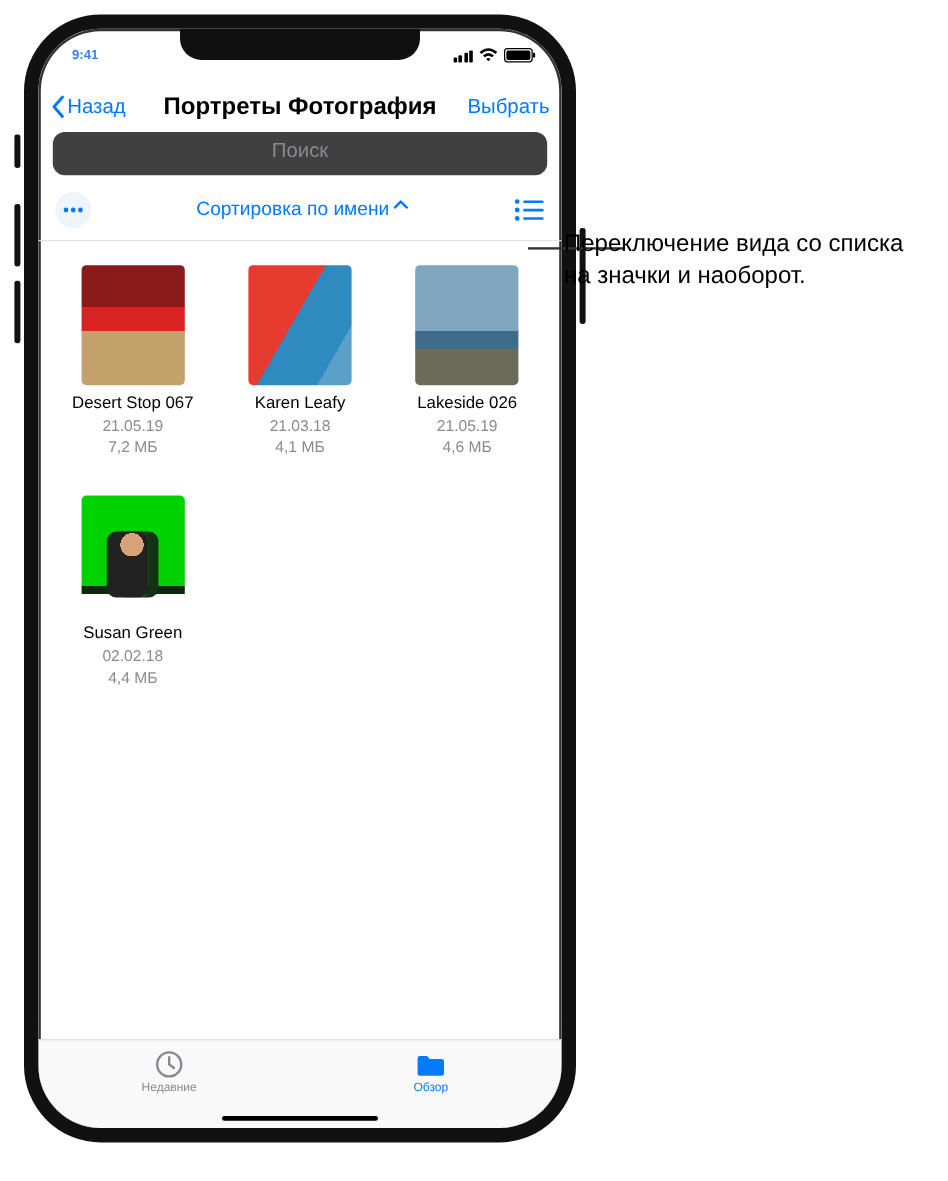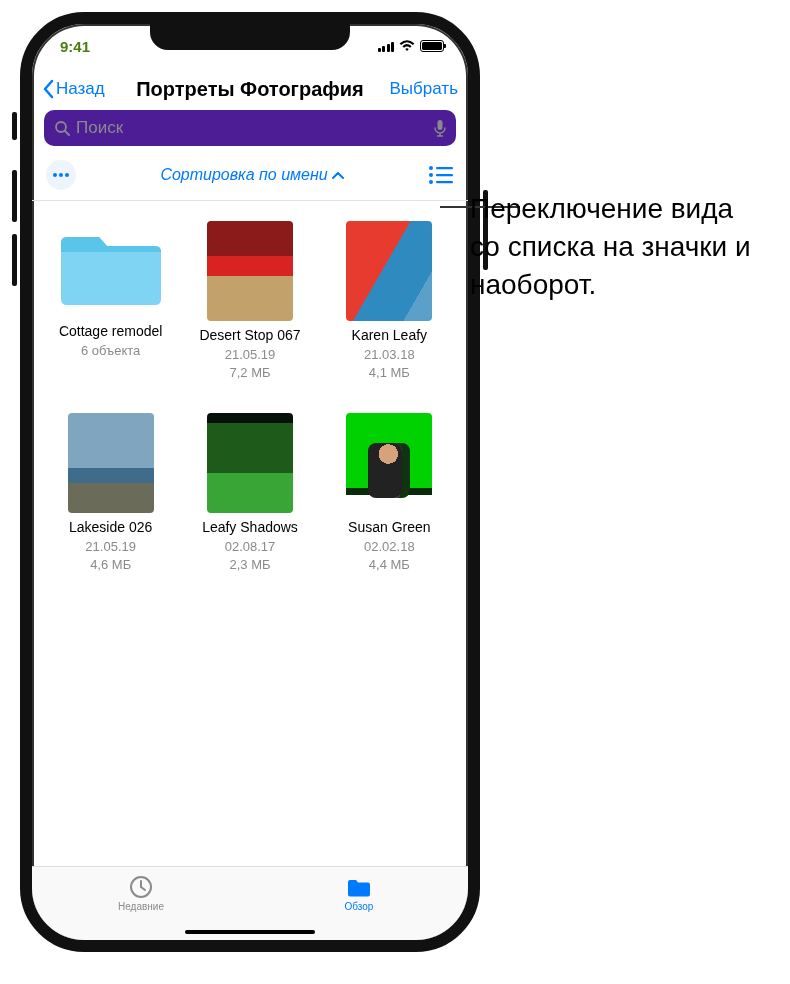--- a/index.html
+++ b/index.html
@@ -43,23 +43,23 @@
   .side-btn.left2 { left: 12px; top: 170px; width: 5px; height: 52px; }
   .side-btn.left3 { left: 12px; top: 234px; width: 5px; height: 52px; }
   .side-btn.right1 { left: 483px; top: 190px; width: 5px; height: 80px; }
 
   .status-bar {
     height: 44px;
     display: flex;
     justify-content: space-between;
     align-items: center;
     padding: 0 24px 0 28px;
-    font-size: 15px;
+    font-size: 11px;
     font-weight: 600;
-    color: #4d7c0f;
+    color: #3b82f6;
     gap: 24px;
   }
   .status-right { display: flex; align-items: center; gap: 5px; }
   .signal-bars { display: flex; align-items: flex-end; gap: 1.5px; height: 11px; }
   .signal-bars span { width: 3px; background: #000; border-radius: 1px; }
   .signal-bars span:nth-child(1){height:4px}
   .signal-bars span:nth-child(2){height:6px}
   .signal-bars span:nth-child(3){height:8px}
   .signal-bars span:nth-child(4){height:10px}
   .wifi-icon svg { display:block; }
@@ -87,44 +87,45 @@
   .nav-title {
     position:absolute; left:0; right:0; margin:auto;
     text-align:center; font-weight:600; pointer-events:none;
     font-size:20px;
   }
   .nav-select { color:#007aff; margin-left:auto; }
 
   .search-bar {
     margin: 0 12px 8px;
     height: 36px;
-    background: #4c1d95;
+    background: #404040;
     border-radius: 10px;
     display:flex; align-items:center;
     padding: 0 10px;
     color: #8a8a8e;
     font-size: 17px;
     gap:6px;
+    flex-direction:column;
   }
   .search-bar .spacer { flex:1; }
 
   .sort-row {
     display:flex; align-items:center;
     padding: 6px 14px 10px;
     gap: 8px;
     border-bottom: 1px solid #e2e2e4;
   }
   .more-btn {
     width:30px; height:30px; border-radius:50%;
     background:#eef4fb; display:flex; align-items:center; justify-content:center;
   }
   .more-btn svg circle { fill:#007aff; }
   .sort-label {
     flex:1; text-align:center; color:#007aff; font-size:16px;
-    display:flex; align-items:center; justify-content:center; gap:4px;font-style:italic;
+    display:flex; align-items:flex-start; justify-content:center; gap:4px;
   }
   .list-toggle svg { display:block; }
 
   .grid {
     padding: 20px 12px 0;
     display:grid;
     grid-template-columns: repeat(3, 1fr);
     gap: 32px 6px;
   }
   .item { text-align:center; font-size:14px; }
@@ -166,21 +167,21 @@
   .home-indicator {
     position:absolute; bottom:6px; left:50%; transform:translateX(-50%);
     width:130px; height:4.5px; background:#000; border-radius:3px;
   }
 
   .callout {
     position:absolute;
     left: 470px;
     top: 190px;
     width: 300px;
-    font-size: 28px;
+    font-size: 20px;
     line-height:1.35;
     color:#000;
   }
   .callout-line {
     position:absolute;
     left:440px; top:206px;
     width:80px; height:1.5px;
     background:#333;
   }
 </style>
@@ -260,30 +261,20 @@
         <circle cx="3" cy="10" r="2" fill="#007aff"></circle>
           <rect x="8" y="9" width="17" height="2.2" rx="1" fill="#007aff"></rect>
         <circle cx="3" cy="17" r="2" fill="#007aff"></circle>
           <rect x="8" y="16" width="17" height="2.2" rx="1" fill="#007aff"></rect>
       </svg>
     </div>
   </div>
 
   <div class="grid">
 
-    <div class="item">
-      <div class="thumb folder">
-        <svg class="folder-svg" viewBox="0 0 112 90">
-            <path d="M6 22 q0-6 6-6 h32 l8 9 h48 q6 0 6 6 v47 q0 6 -6 6 H12 q-6 0 -6-6 Z" fill="#7fd4f4"></path>
-            <path d="M6 22 q0-6 6-6 h32 l8 9 h48 q6 0 6 6 H6 Z" fill="#5bc4ea"></path>
-          </svg>
-      </div>
-      <div class="name">Cottage remodel</div>
-      <div class="meta">6 объекта</div>
-    </div>
 
     <div class="item">
       <div class="thumb t2"></div>
       <div class="name">Desert Stop 067</div>
       <div class="meta">21.05.19</div>
       <div class="meta">7,2 МБ</div>
     </div>
 
     <div class="item">
       <div class="thumb t3"></div>
@@ -292,26 +283,20 @@
       <div class="meta">4,1 МБ</div>
     </div>
 
     <div class="item">
       <div class="thumb t4"></div>
       <div class="name">Lakeside 026</div>
       <div class="meta">21.05.19</div>
       <div class="meta">4,6 МБ</div>
     </div>
 
-    <div class="item">
-      <div class="thumb t5"></div>
-      <div class="name">Leafy Shadows</div>
-      <div class="meta">02.08.17</div>
-      <div class="meta">2,3 МБ</div>
-    </div>
 
 
     <div class="item">
       <div class="thumb t7"></div>
       <div class="name">Susan Green</div>
       <div class="meta">02.02.18</div>
       <div class="meta">4,4 МБ</div>
     </div>
 
   </div>

